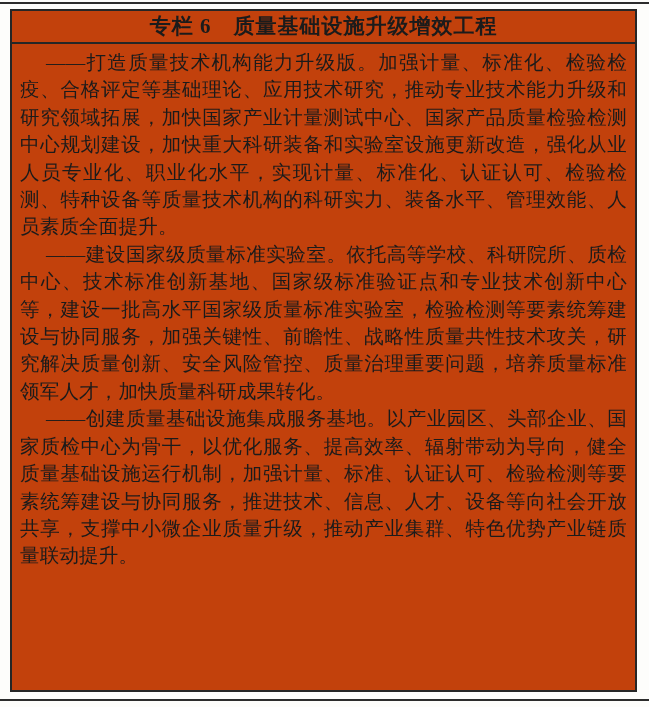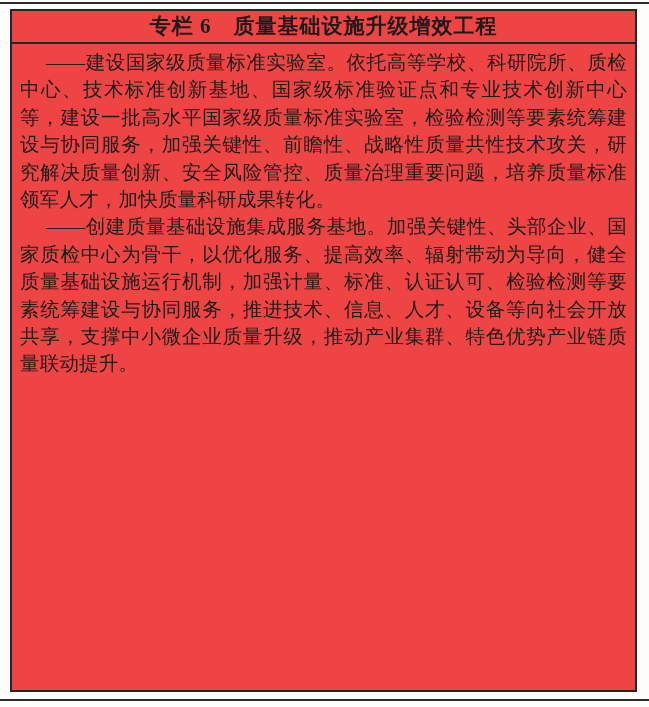--- a/index.html
+++ b/index.html
@@ -33,21 +33,21 @@
     background: #2c2c2c;
   }
   .panel {
     position: absolute;
     top: 9px;
     left: 10px;
     width: 627px;
     height: 683px;
     border: 2px solid #262626;
     box-sizing: border-box;
-    background: #ef4444;
+    background: #c2410c;
   }
   .panel-title {
     text-align: center;
     font-weight: bold;
     font-size: 21px;
     line-height: 31px;
     height: 31px;
     letter-spacing: 1px;
     border-bottom: 2px solid #262626;
     white-space: pre;
@@ -70,19 +70,20 @@
 </head>
 <body>
 
 <div class="page">
   <div class="top-rule"></div>
 
   <div class="panel">
     <div class="panel-title">专栏 6　质量基础设施升级增效工程</div>
 
     <div class="panel-body">
+      <p>——打造质量技术机构能力升级版。加强计量、标准化、检验检疫、合格评定等基础理论、应用技术研究，推动专业技术能力升级和研究领域拓展，加快国家产业计量测试中心、国家产品质量检验检测中心规划建设，加快重大科研装备和实验室设施更新改造，强化从业人员专业化、职业化水平，实现计量、标准化、认证认可、检验检测、特种设备等质量技术机构的科研实力、装备水平、管理效能、人员素质全面提升。</p>
       <p>——建设国家级质量标准实验室。依托高等学校、科研院所、质检中心、技术标准创新基地、国家级标准验证点和专业技术创新中心等，建设一批高水平国家级质量标准实验室，检验检测等要素统筹建设与协同服务，加强关键性、前瞻性、战略性质量共性技术攻关，研究解决质量创新、安全风险管控、质量治理重要问题，培养质量标准领军人才，加快质量科研成果转化。</p>
-      <p>——创建质量基础设施集成服务基地。加强关键性、头部企业、国家质检中心为骨干，以优化服务、提高效率、辐射带动为导向，健全质量基础设施运行机制，加强计量、标准、认证认可、检验检测等要素统筹建设与协同服务，推进技术、信息、人才、设备等向社会开放共享，支撑中小微企业质量升级，推动产业集群、特色优势产业链质量联动提升。</p>
+      <p>——创建质量基础设施集成服务基地。以产业园区、头部企业、国家质检中心为骨干，以优化服务、提高效率、辐射带动为导向，健全质量基础设施运行机制，加强计量、标准、认证认可、检验检测等要素统筹建设与协同服务，推进技术、信息、人才、设备等向社会开放共享，支撑中小微企业质量升级，推动产业集群、特色优势产业链质量联动提升。</p>
     </div>
   </div>
 
   <div class="bottom-rule"></div>
 </div>
 
 </body></html>

